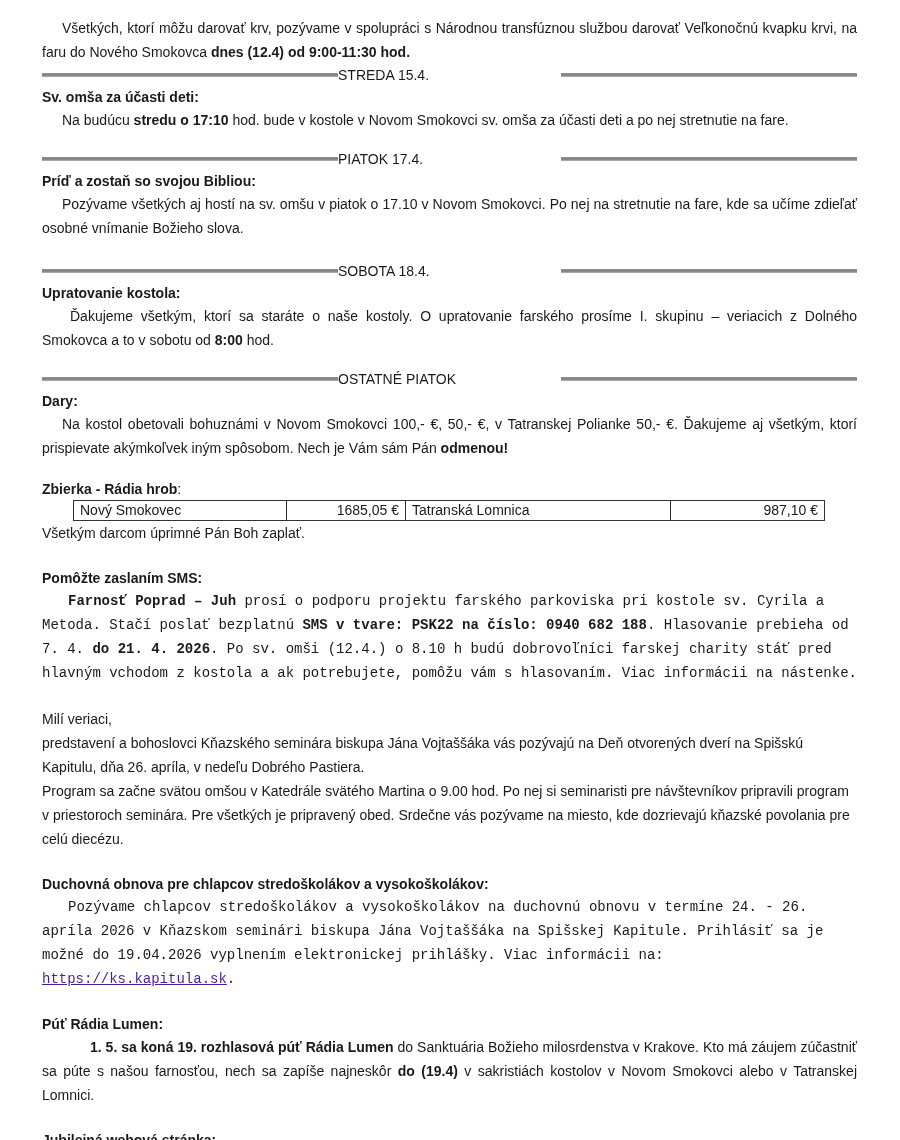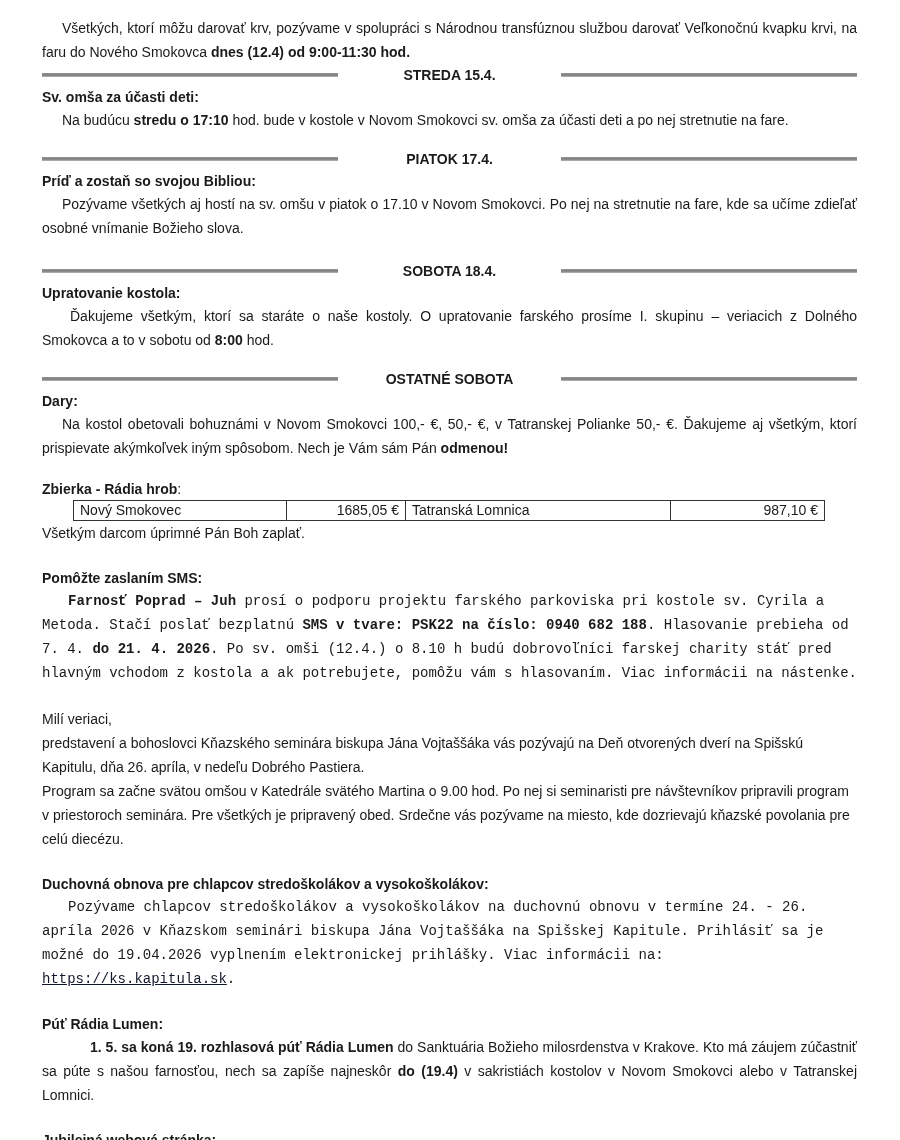--- a/index.html
+++ b/index.html
@@ -17,30 +17,30 @@
   .h { font-weight: bold; line-height: 22px; }
   b { font-weight: bold; }
   .sep { position: relative; height: 22px; margin: 0; }
   .sep .line {
     position: absolute; top: 9px; height: 4px; width: 296px;
     background: linear-gradient(#9a9a9a, #7a7a7a 50%, #b8b8b8);
   }
   .sep .line.l { left: 0; }
   .sep .line.r { right: 0; }
   .sep .title {
-    position: absolute; left: 296px; right: 296px; top: 0; text-align: center;
-    font-weight: bold; line-height: 22px;
+    position: absolute; left: 296px; right: 296px; top: 0; 
+    font-weight: normal; line-height: 22px;
   }
   .gap { height: 22px; }
   table.coll { border-collapse: collapse; margin-left: 31px; width: 752px; }
   table.coll td {
     border: 1px solid #333; height: 19px; padding: 0 6px; line-height: 19px; margin-top: 13px;
   }
   table.coll td.num { text-align: right; }
-  a.lnk { color: #0f172a; text-decoration: underline; }
+  a.lnk { color: #4c1d95; text-decoration: underline; }
 </style>
 </head>
 <body>
 
 <div class="page">
 
   <p class="just ind"><span>Všetkých, ktorí môžu darovať krv, pozývame v spolupráci s Národnou transfúznou službou darovať Veľkonočnú kvapku krvi, na faru do Nového Smokovca </span><b>dnes (12.4) od 9:00-11:30 hod.</b></p>
 
   <div class="sep">
     <div class="line l"></div>
@@ -67,21 +67,21 @@
     <div class="title">SOBOTA 18.4.</div>
     <div class="line r"></div>
   </div>
   <p class="h">Upratovanie kostola:</p>
   <p class="just ind3"><span>Ďakujeme všetkým, ktorí sa staráte o naše kostoly. O upratovanie farského prosíme I. skupinu – veriacich z Dolného Smokovca a to v sobotu od </span><b>8:00</b><span> hod.</span></p>
 
   <div class="gap" style="height:16px"></div>
 
   <div class="sep">
     <div class="line l"></div>
-    <div class="title">OSTATNÉ SOBOTA</div>
+    <div class="title">OSTATNÉ PIATOK</div>
     <div class="line r"></div>
   </div>
 
   <p class="h">Dary:</p>
   <p class="just ind"><span>Na kostol obetovali bohuznámi v Novom Smokovci 100,- €, 50,- €, v Tatranskej Polianke 50,- €. Ďakujeme aj všetkým, ktorí prispievate akýmkoľvek iným spôsobom. Nech je Vám sám Pán </span><b>odmenou!</b></p>
 
   <div class="gap" style="height:18px"></div>
 
   <p class="h"><span>Zbierka - Rádia hrob</span><span style="font-weight:normal">:</span></p>
   <table class="coll">

